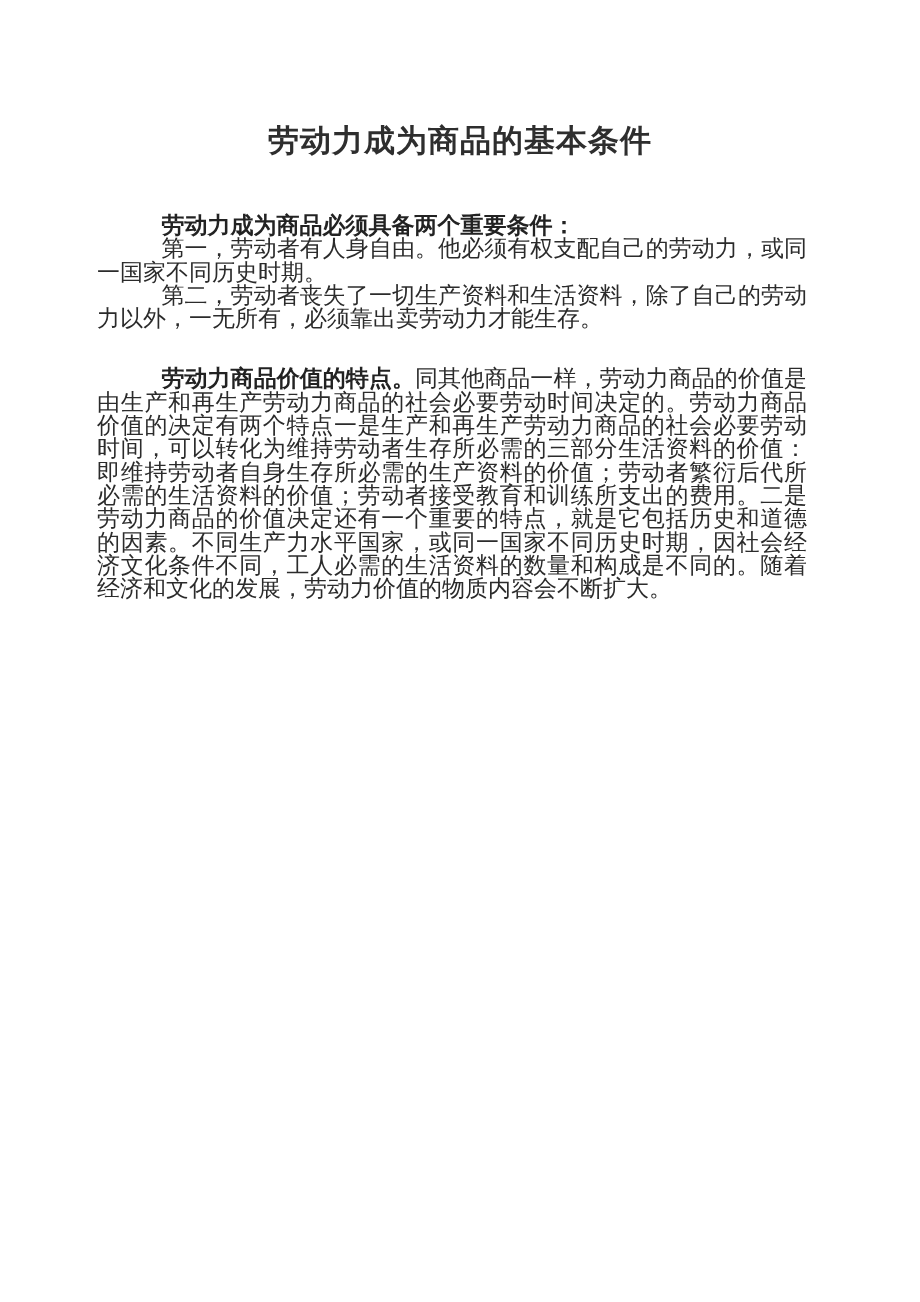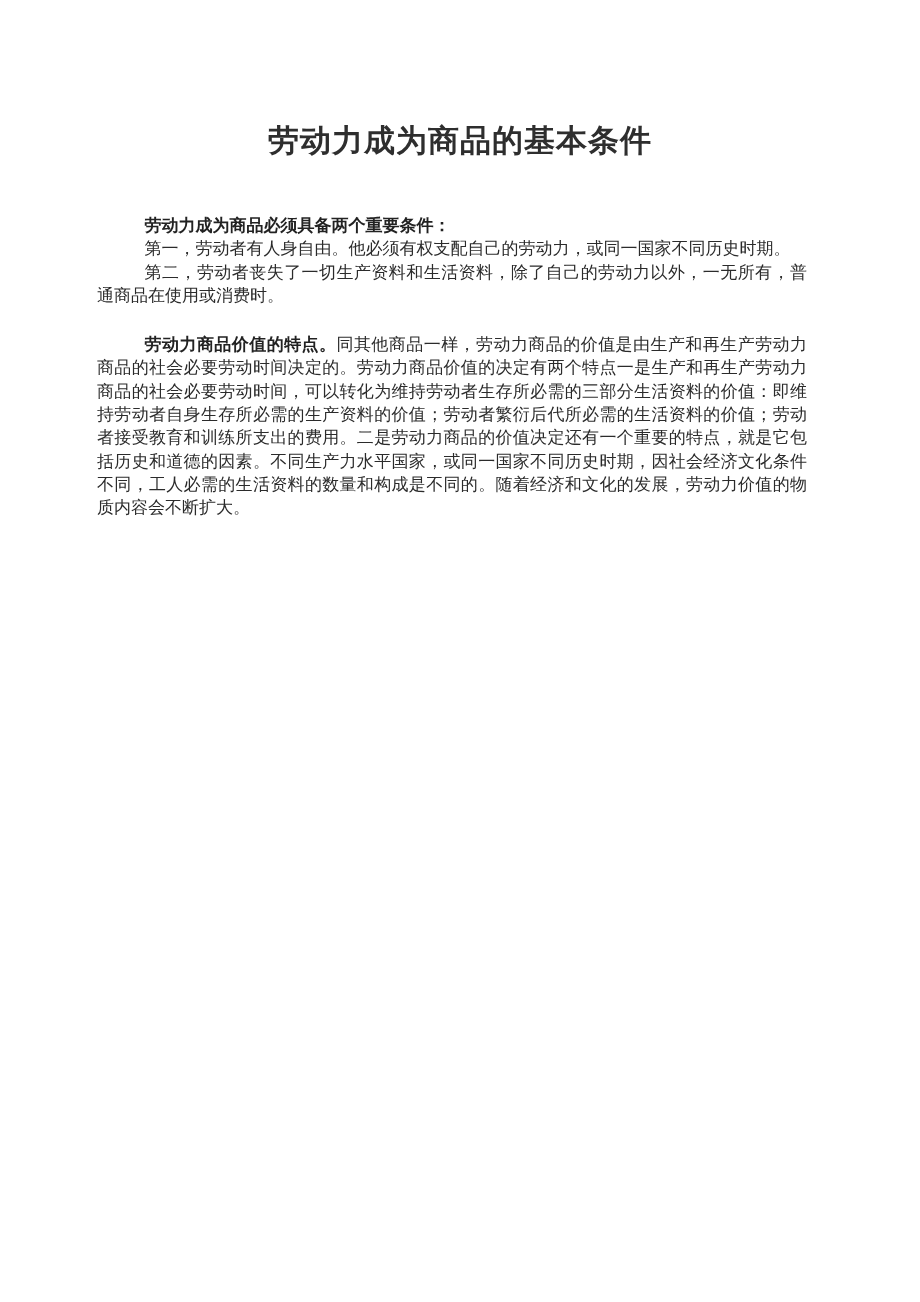--- a/index.html
+++ b/index.html
@@ -27,49 +27,49 @@
     font-size: 31px;
     line-height: 38px;
     color: #2e2e2e;
     letter-spacing: 1px;
   }
   .doc-content {
     position: absolute;
     top: 214px;
     left: 97px;
     width: 710px;
-    font-size: 17px;
+    font-size: 23px;
     line-height: 23.3px;
     text-align: justify;
     color: #2b2b2b;
   }
   .para {
     margin: 0;
     text-indent: 2.8em;
   }
   .para.space-before {
-    margin-top: 26px;
+    margin-top: 37px;
   }
   .para .lead {
     font-family: "Liberation Sans", sans-serif;
     font-weight: bold;
     color: #222222;
   }
 </style>
 </head>
 <body>
 
 <div class="page">
 
   <h1 class="doc-title">劳动力成为商品的基本条件</h1>
 
   <div class="doc-content">
     <p class="para"><b class="lead">劳动力成为商品必须具备两个重要条件：</b><span class="rest"></span></p>
 
     <p class="para"><b class="lead"></b><span class="rest">第一，劳动者有人身自由。他必须有权支配自己的劳动力，或同一国家不同历史时期。</span></p>
 
-    <p class="para"><b class="lead"></b><span class="rest">第二，劳动者丧失了一切生产资料和生活资料，除了自己的劳动力以外，一无所有，普通商品在使用或消费时。</span></p>
+    <p class="para"><b class="lead"></b><span class="rest">第二，劳动者丧失了一切生产资料和生活资料，除了自己的劳动力以外，一无所有，必须靠出卖劳动力才能生存。</span></p>
 
     <p class="para space-before"><b class="lead">劳动力商品价值的特点。</b><span class="rest">同其他商品一样，劳动力商品的价值是由生产和再生产劳动力商品的社会必要劳动时间决定的。劳动力商品价值的决定有两个特点一是生产和再生产劳动力商品的社会必要劳动时间，可以转化为维持劳动者生存所必需的三部分生活资料的价值：即维持劳动者自身生存所必需的生产资料的价值；劳动者繁衍后代所必需的生活资料的价值；劳动者接受教育和训练所支出的费用。二是劳动力商品的价值决定还有一个重要的特点，就是它包括历史和道德的因素。不同生产力水平国家，或同一国家不同历史时期，因社会经济文化条件不同，工人必需的生活资料的数量和构成是不同的。随着经济和文化的发展，劳动力价值的物质内容会不断扩大。</span></p>
 
   </div>
 
 </div>
 
 </body></html>

